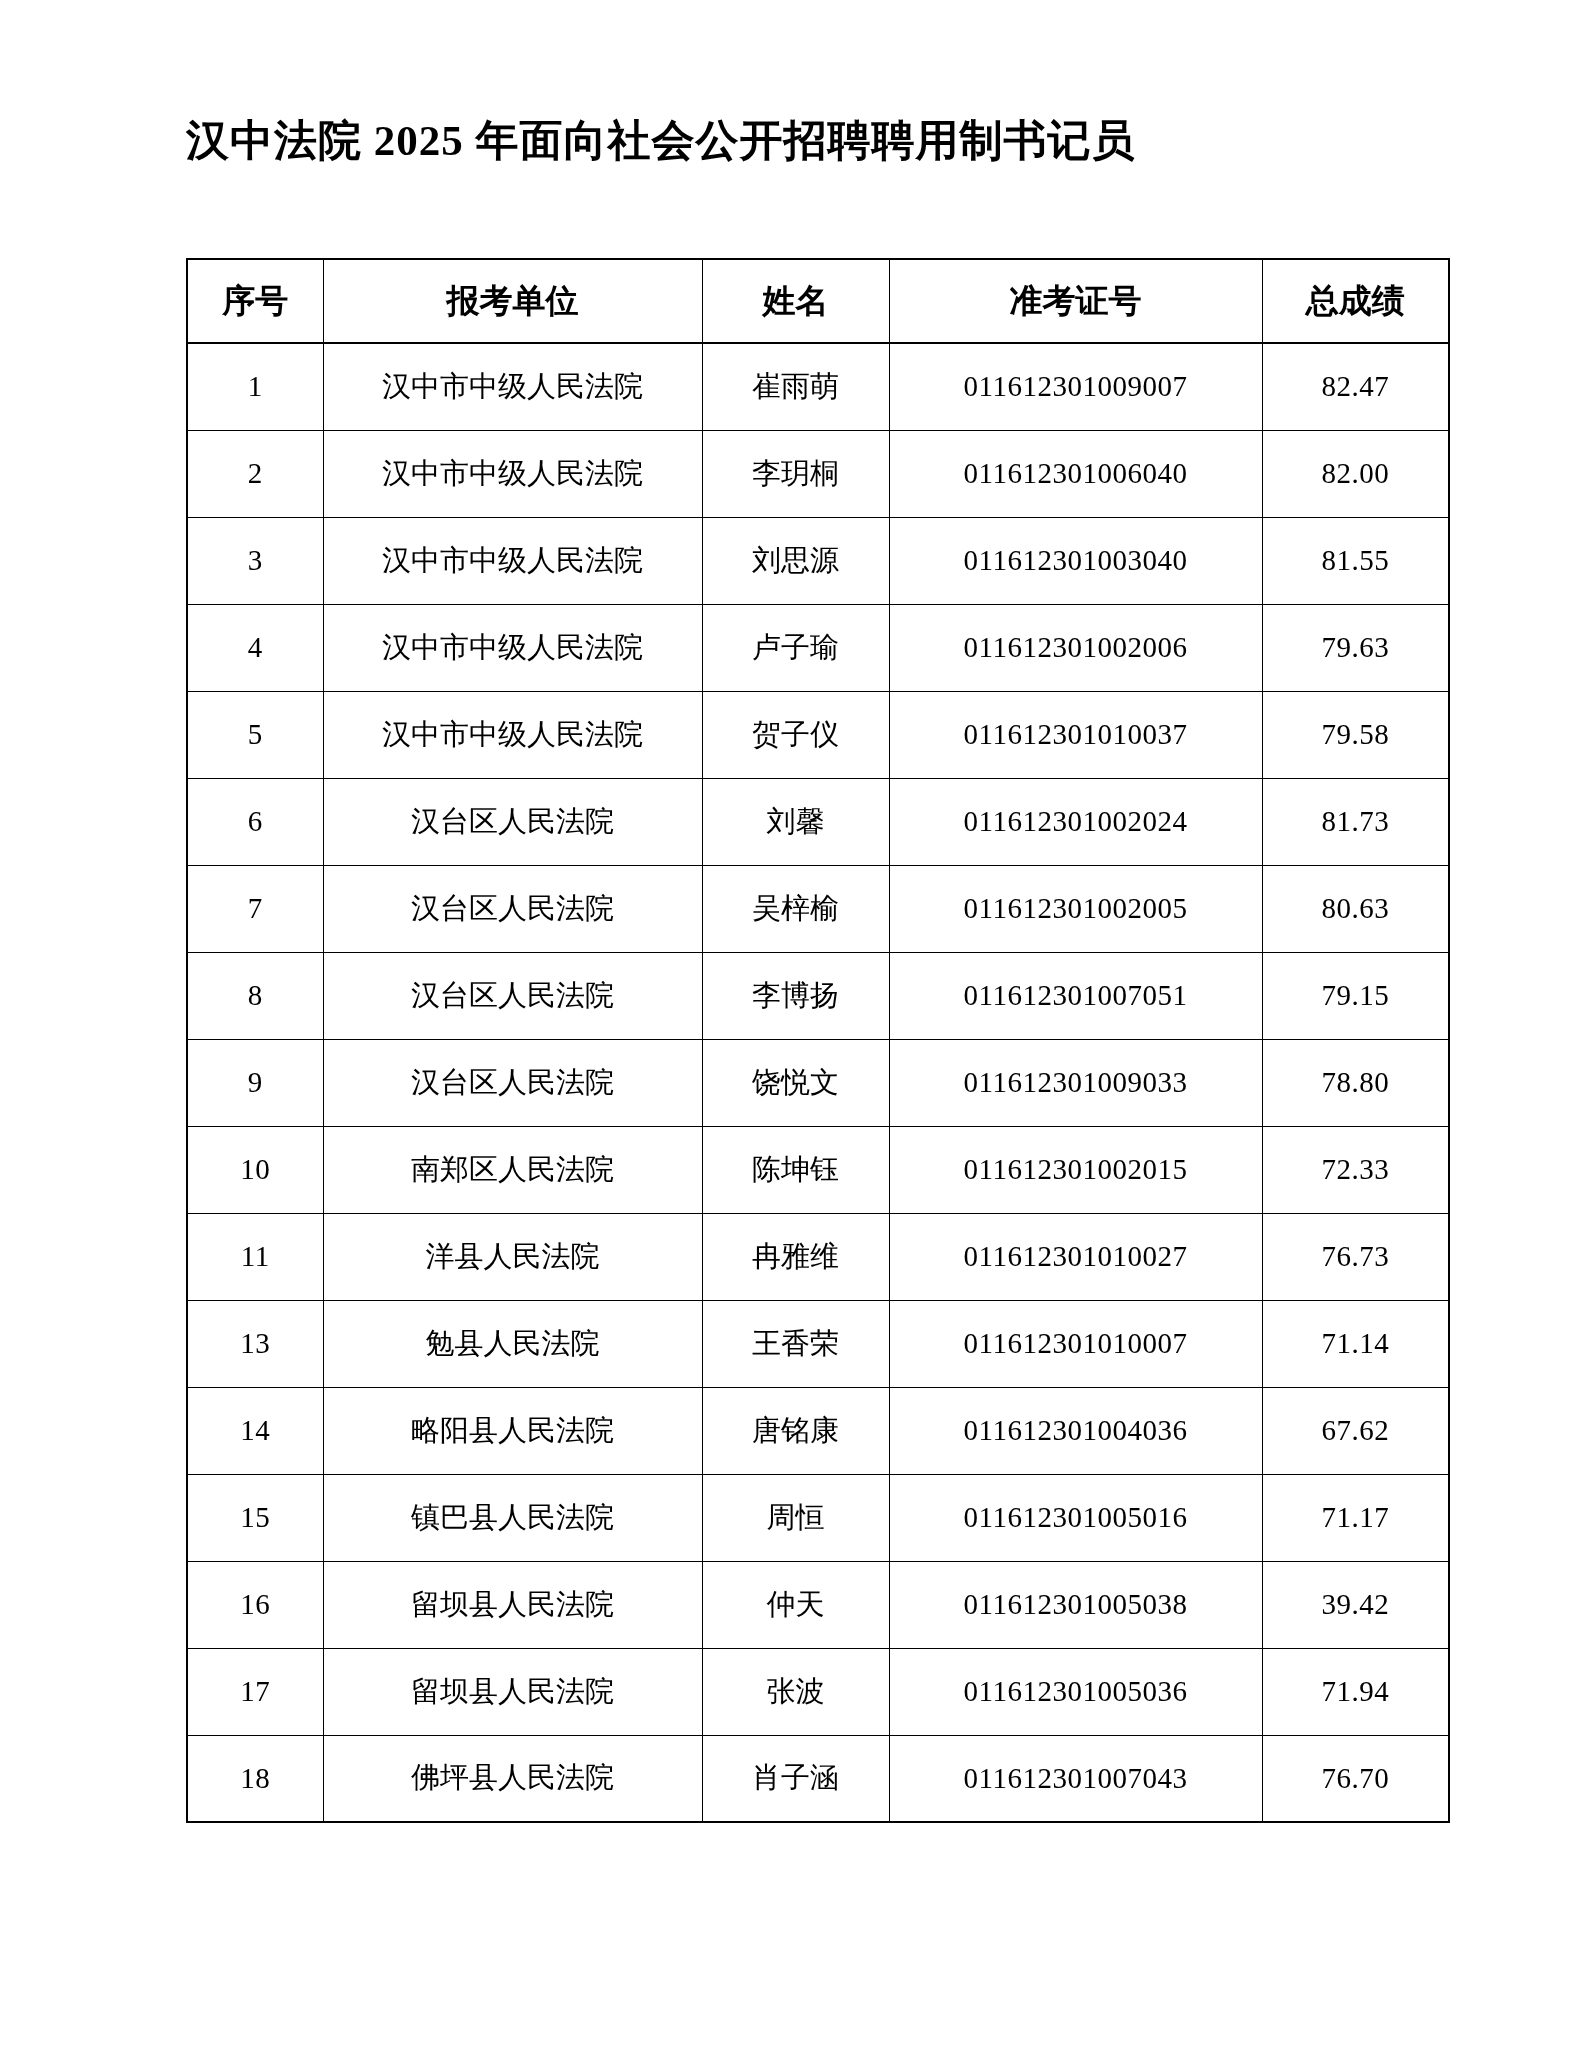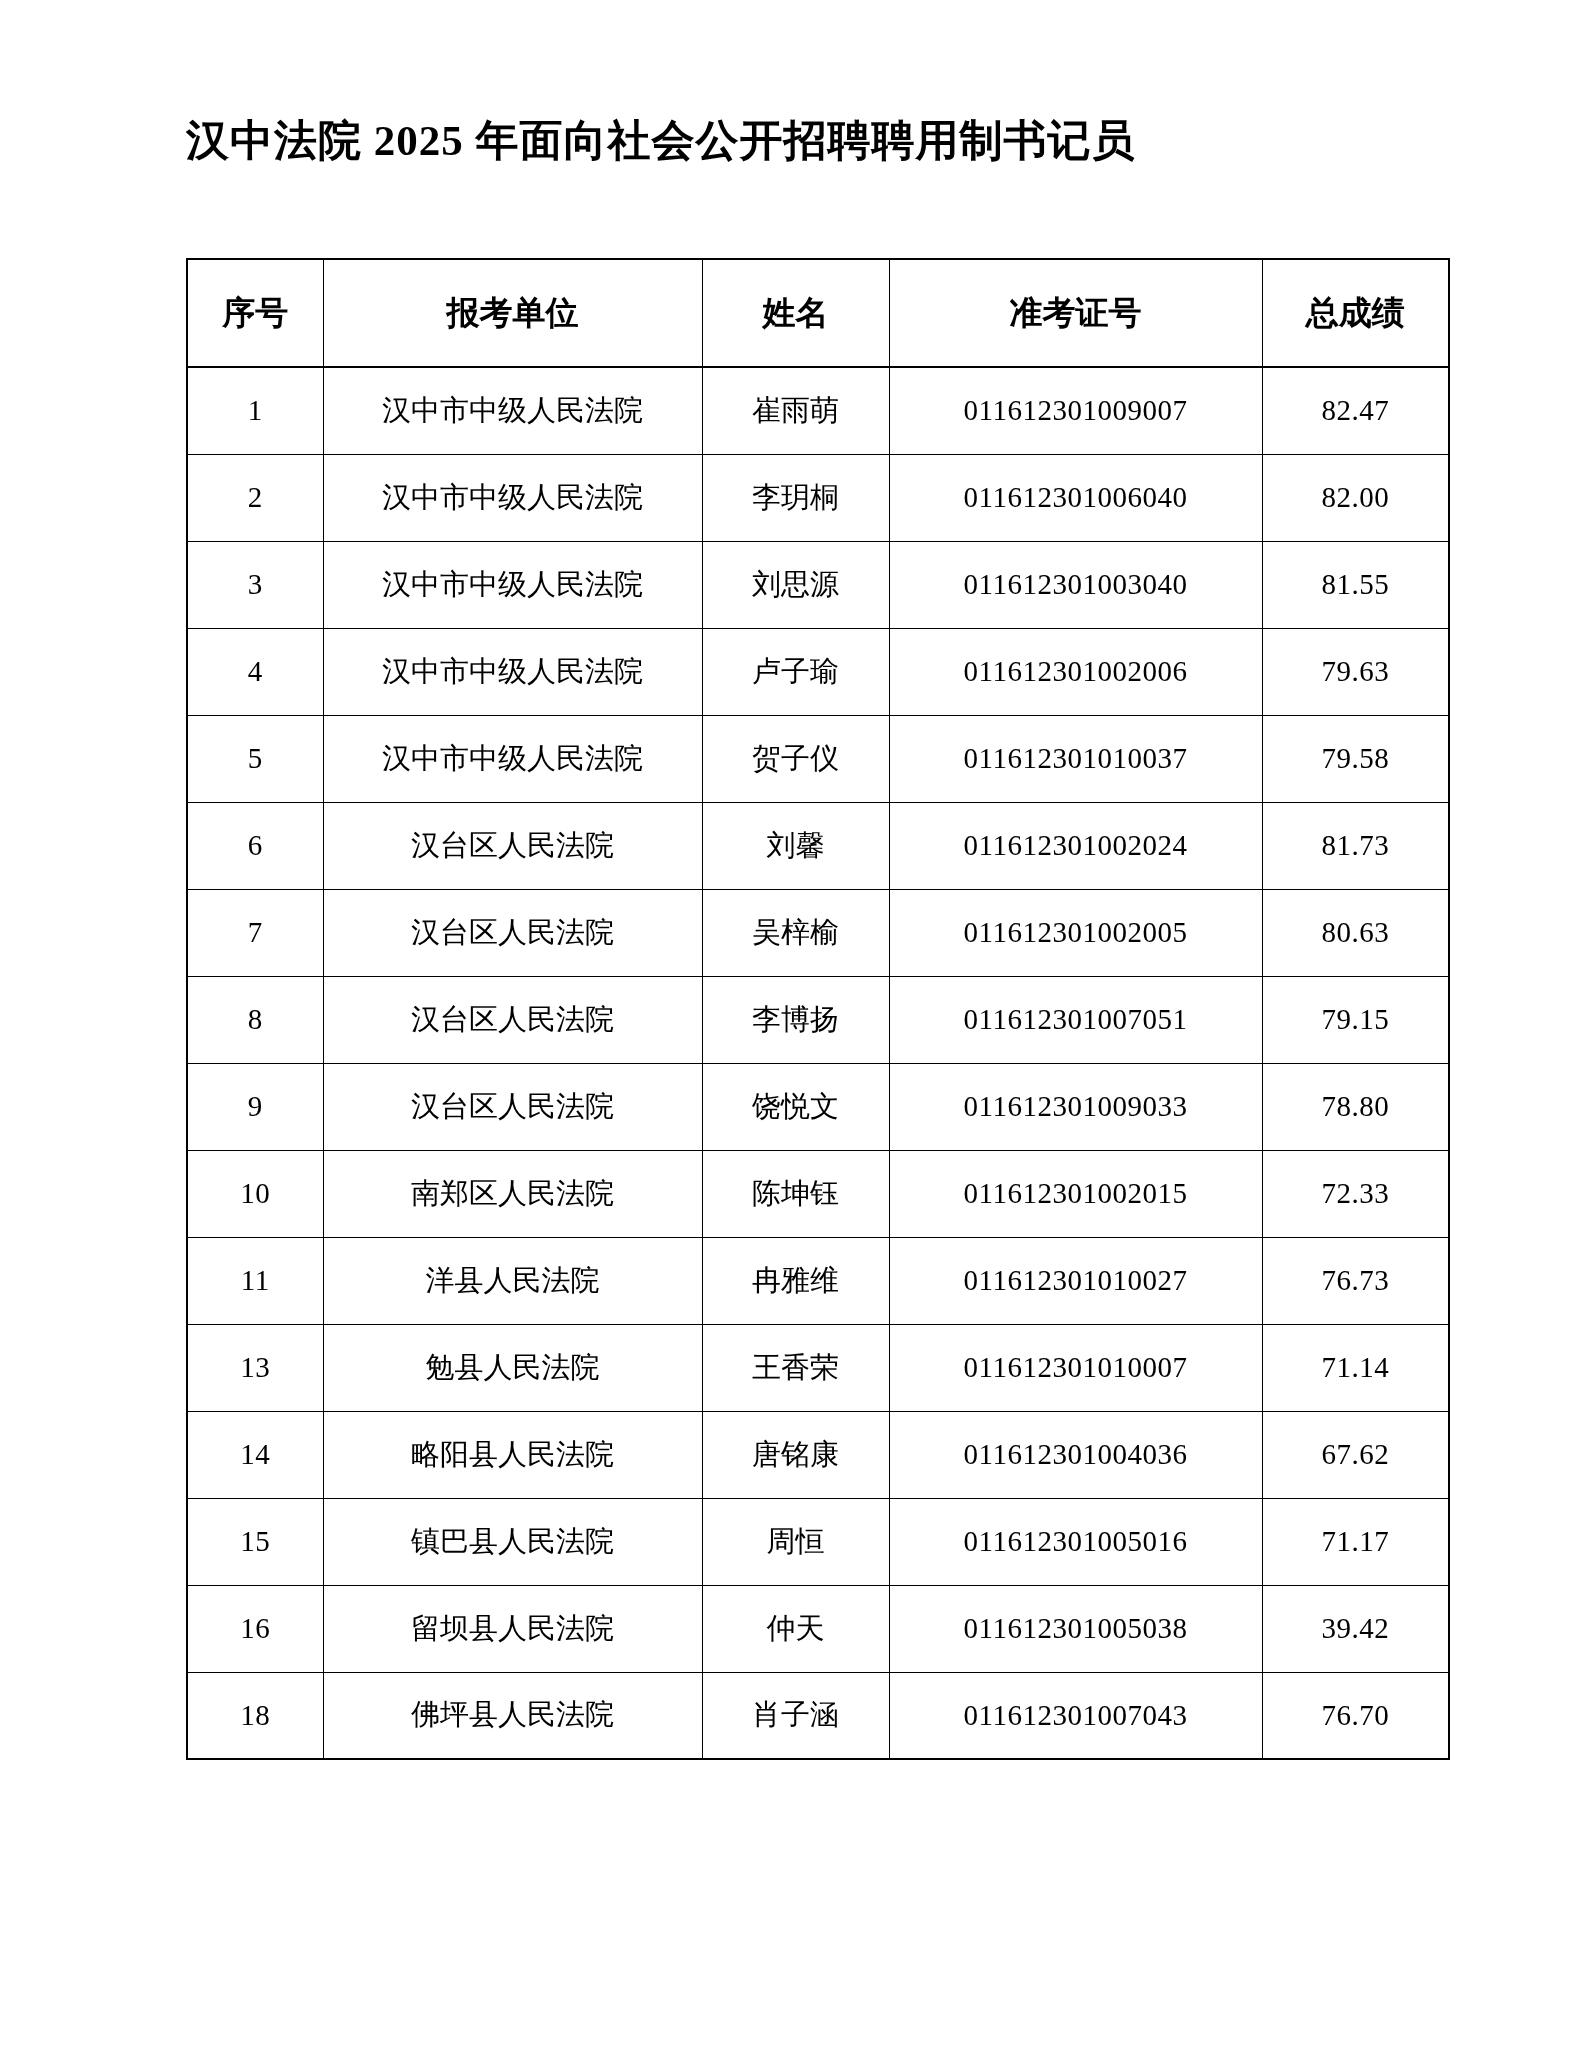--- a/index.html
+++ b/index.html
@@ -48,21 +48,21 @@
     border: 1px solid #000000;
     text-align: center;
     vertical-align: middle;
     padding: 0;
     overflow: hidden;
   }
   table.roster {
     border: 2px solid #000000;
   }
   table.roster thead tr {
-    height: 108px;
+    height: 84px;
   }
   table.roster tbody tr {
     height: 87px;
   }
   table.roster th {
     font-family: "Liberation Sans", "DejaVu Sans", sans-serif;
     font-weight: 600;
     font-size: 33px;
     border-bottom: 2px solid #000000;
   }
@@ -200,20 +200,27 @@
           <td class="col-score">71.17</td>
         </tr>
         <tr>
           <td class="col-index">16</td>
           <td class="col-unit">留坝县人民法院</td>
           <td class="col-name">仲天</td>
           <td class="col-exam_id">011612301005038</td>
           <td class="col-score">39.42</td>
         </tr>
         <tr>
+          <td class="col-index">17</td>
+          <td class="col-unit">留坝县人民法院</td>
+          <td class="col-name">张波</td>
+          <td class="col-exam_id">011612301005036</td>
+          <td class="col-score">71.94</td>
+        </tr>
+        <tr>
           <td class="col-index">18</td>
           <td class="col-unit">佛坪县人民法院</td>
           <td class="col-name">肖子涵</td>
           <td class="col-exam_id">011612301007043</td>
           <td class="col-score">76.70</td>
         </tr>
       </tbody>
   </table>
 
 </div>

